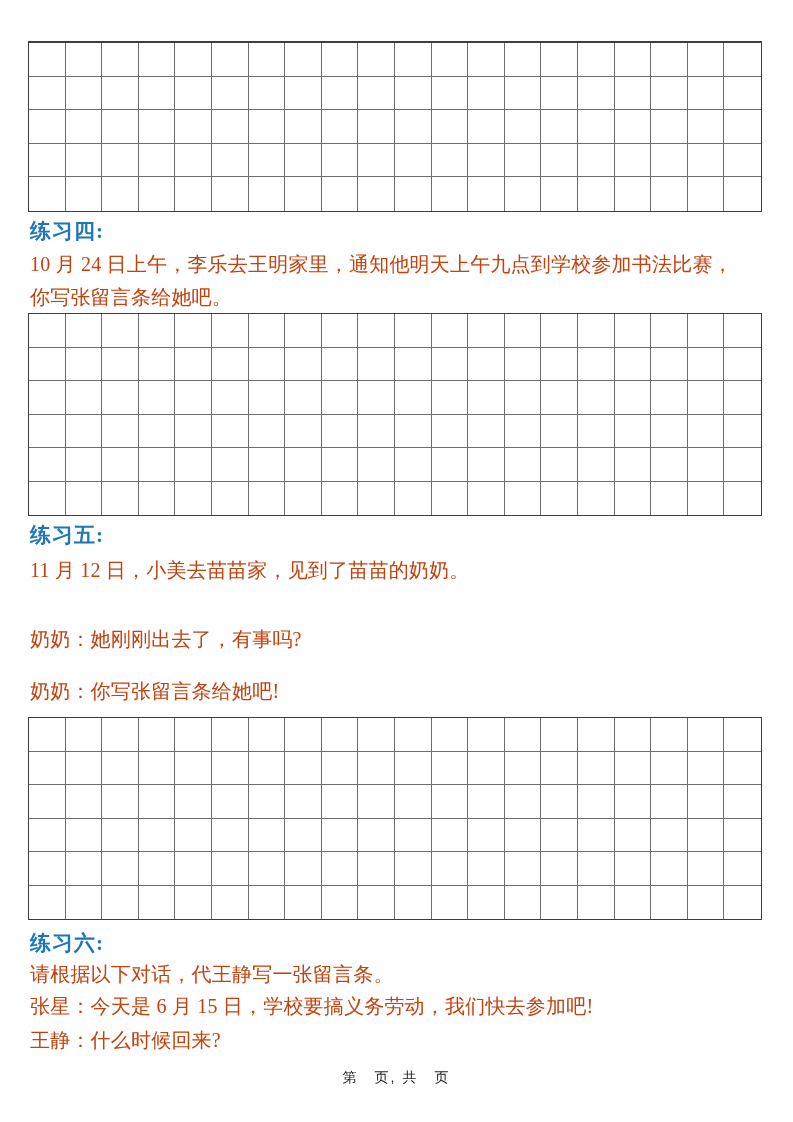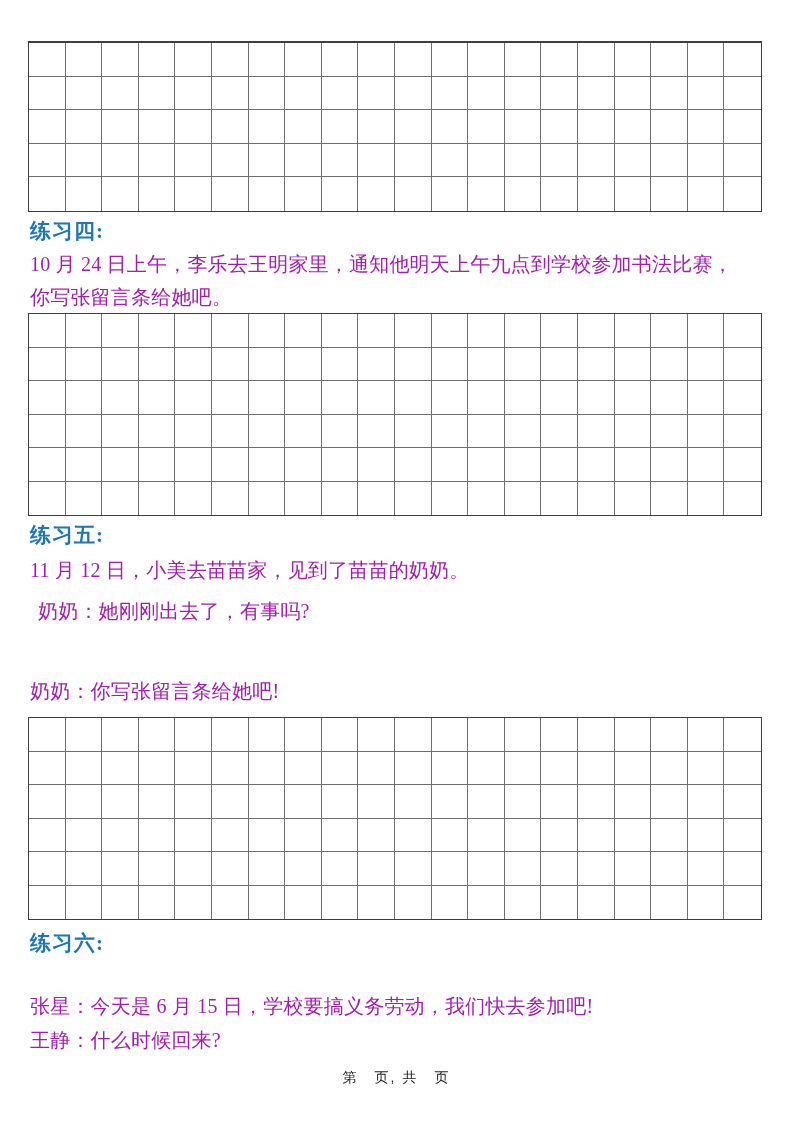--- a/index.html
+++ b/index.html
@@ -45,21 +45,21 @@
     font-weight: bold;
     color: var(--accent, #1d76b5);
     letter-spacing: 1px;
     white-space: nowrap;
   }
   .bodyline {
     position: absolute;
     left: 30px;
     font-size: 20px;
     line-height: 29px;
-    color: #a21caf;
+    color: #c2410c;
     white-space: nowrap;
     letter-spacing: 0.2px;
   }
   .footer {
     position: absolute;
     left: 0;
     width: 100%;
     text-align: center;
     font-family: "Liberation Sans", sans-serif;
     font-size: 14px;
@@ -297,21 +297,21 @@
       <div class="cell last-row"></div>
       <div class="cell last-row"></div>
       <div class="cell last-row"></div>
       <div class="cell last-row"></div>
       <div class="cell last-row"></div>
       <div class="cell last-col last-row"></div>
     </div>
 
   <div class="heading" style="top:522px;">练习五:</div>
   <div class="bodyline" style="top:556px;">11 月 12 日，小美去苗苗家，见到了苗苗的奶奶。</div>
-  <div class="bodyline" style="top:597px;margin-left:8px;">奶奶：她刚刚出去了，有事吗?</div>
+  <div class="bodyline" style="top:625px;">奶奶：她刚刚出去了，有事吗?</div>
   <div class="bodyline" style="top:677px;">奶奶：你写张留言条给她吧!</div>
 
   <div class="pgrid" style="top: 717px; height: 203px; grid-template-columns: repeat(20, 1fr); grid-template-rows: repeat(6, 1fr);">
       <div class="cell"></div>
       <div class="cell"></div>
       <div class="cell"></div>
       <div class="cell"></div>
       <div class="cell"></div>
       <div class="cell"></div>
       <div class="cell"></div>
@@ -424,18 +424,19 @@
       <div class="cell last-row"></div>
       <div class="cell last-row"></div>
       <div class="cell last-row"></div>
       <div class="cell last-row"></div>
       <div class="cell last-row"></div>
       <div class="cell last-row"></div>
       <div class="cell last-col last-row"></div>
     </div>
 
   <div class="heading" style="top:930px;">练习六:</div>
+  <div class="bodyline" style="top:960px;">请根据以下对话，代王静写一张留言条。</div>
   <div class="bodyline" style="top:992px;">张星：今天是 6 月 15 日，学校要搞义务劳动，我们快去参加吧!</div>
   <div class="bodyline" style="top:1026px;">王静：什么时候回来?</div>
 
   <div class="footer" style="top:1069px;">第　页, 共　页</div>
 
 </div>
 
 </body></html>

